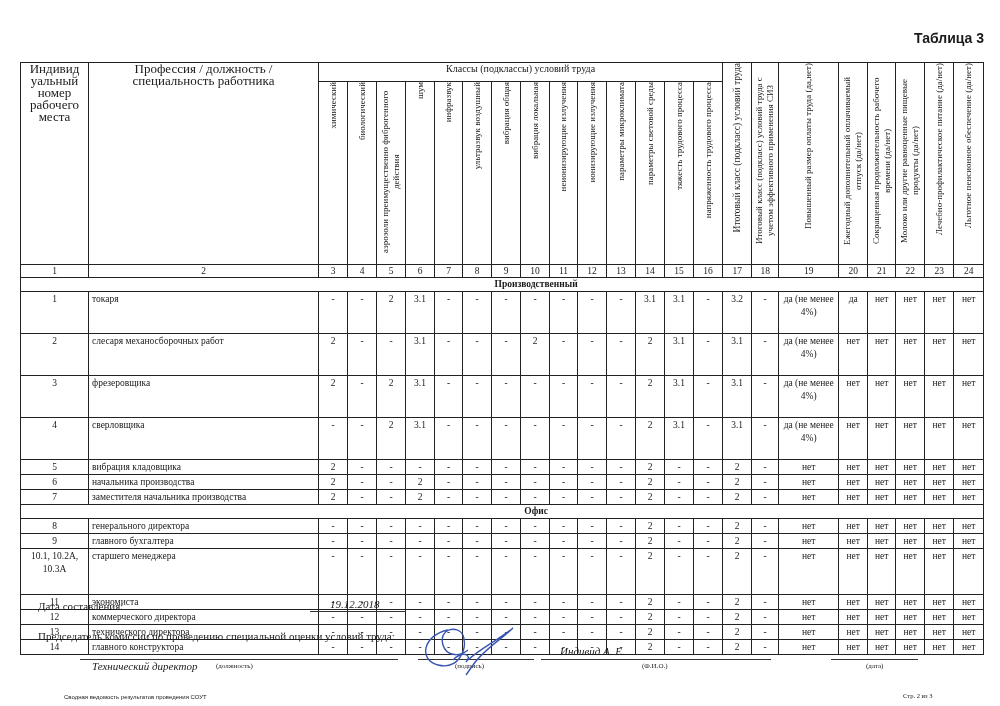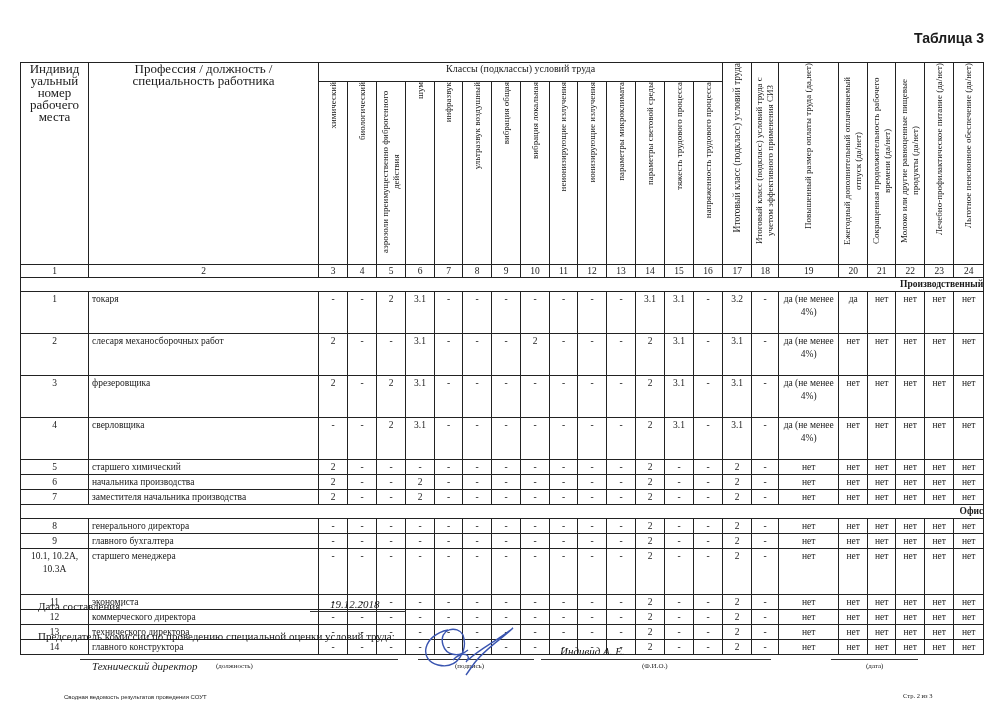--- a/index.html
+++ b/index.html
@@ -11,21 +11,21 @@
                width:964px; font-size:9.5px; }
   table.main td, table.main th { border:1px solid #222; padding:0; text-align:center; vertical-align:top;
                font-weight:normal; overflow:hidden; }
   th.head-big { vertical-align:middle; font-size:13px; line-height:12px; }
   th.group { height:18px; font-size:10px; vertical-align:middle; }
   th.vert { height:180px; vertical-align:middle; position:relative; }
   th.vert.tall { height:199px; }
   .vtext { writing-mode:vertical-rl; transform:rotate(180deg); white-space:normal; display:inline-block;
            max-height:195px; font-size:9px; line-height:11px; text-align:center; }
   tr.nums td { height:12px; font-size:9.5px; vertical-align:middle; line-height:12px; }
-  tr.section td { text-align:right; font-weight:bold; height:13px; line-height:13px; font-size:9.5px;
+  tr.section td { text-align:center; font-weight:bold; height:13px; line-height:13px; font-size:9.5px;
                   border-left:1px solid #222; }
   tr.section td.sec-label { padding-left:68px; }
   tr.row td { font-size:9.5px; line-height:13px; padding-top:1px; }
   tr.row td.name { text-align:left; padding-left:3px; }
   tr.tall td { height:40px; }
   tr.mid td { height:44px; }
   tr.short td { height:12px; }
   .foot { position:absolute; font-size:11px; }
   .line { position:absolute; border-bottom:1px solid #333; }
   .small { position:absolute; font-size:7px; }
@@ -234,21 +234,21 @@
         <td>-</td>
         <td>да (не менее 4%)</td>
         <td>нет</td>
         <td>нет</td>
         <td>нет</td>
         <td>нет</td>
         <td>нет</td>
       </tr>
       <tr class="row short">
         <td>5</td>
-        <td class="name">старшего химический</td>
+        <td class="name">вибрация кладовщика</td>
         <td>2</td>
         <td>-</td>
         <td>-</td>
         <td>-</td>
         <td>-</td>
         <td>-</td>
         <td>-</td>
         <td>-</td>
         <td>-</td>
         <td>-</td>

